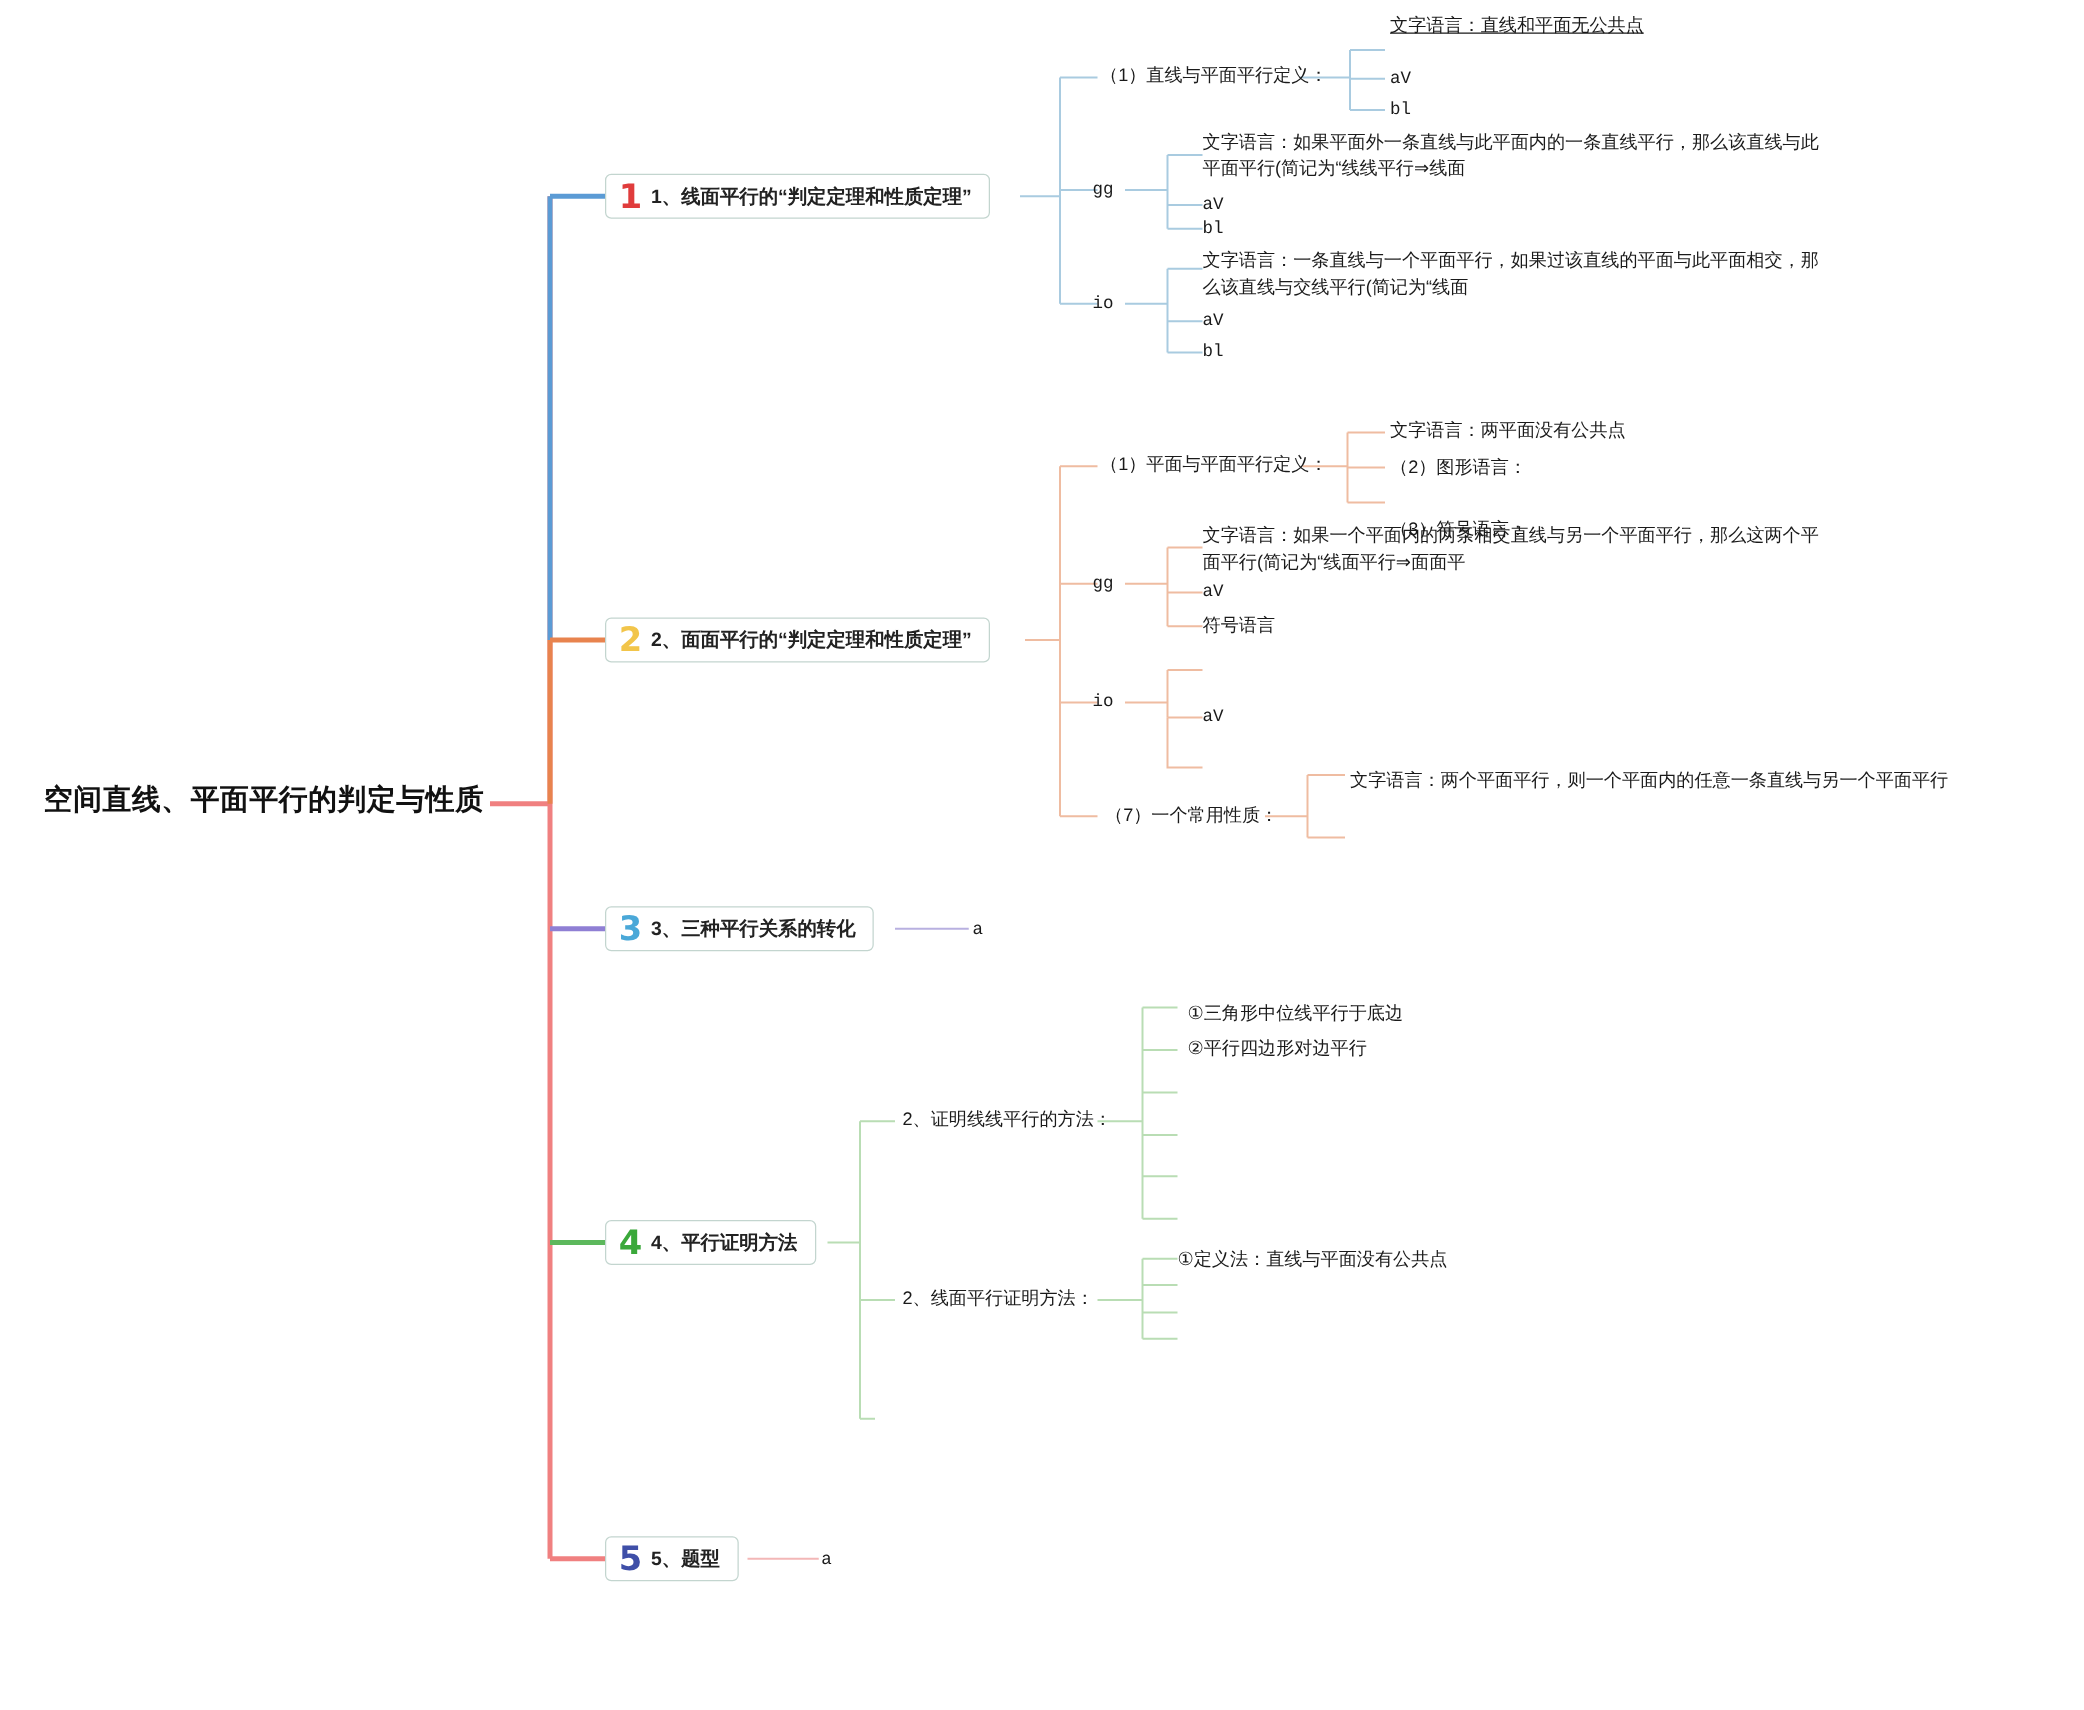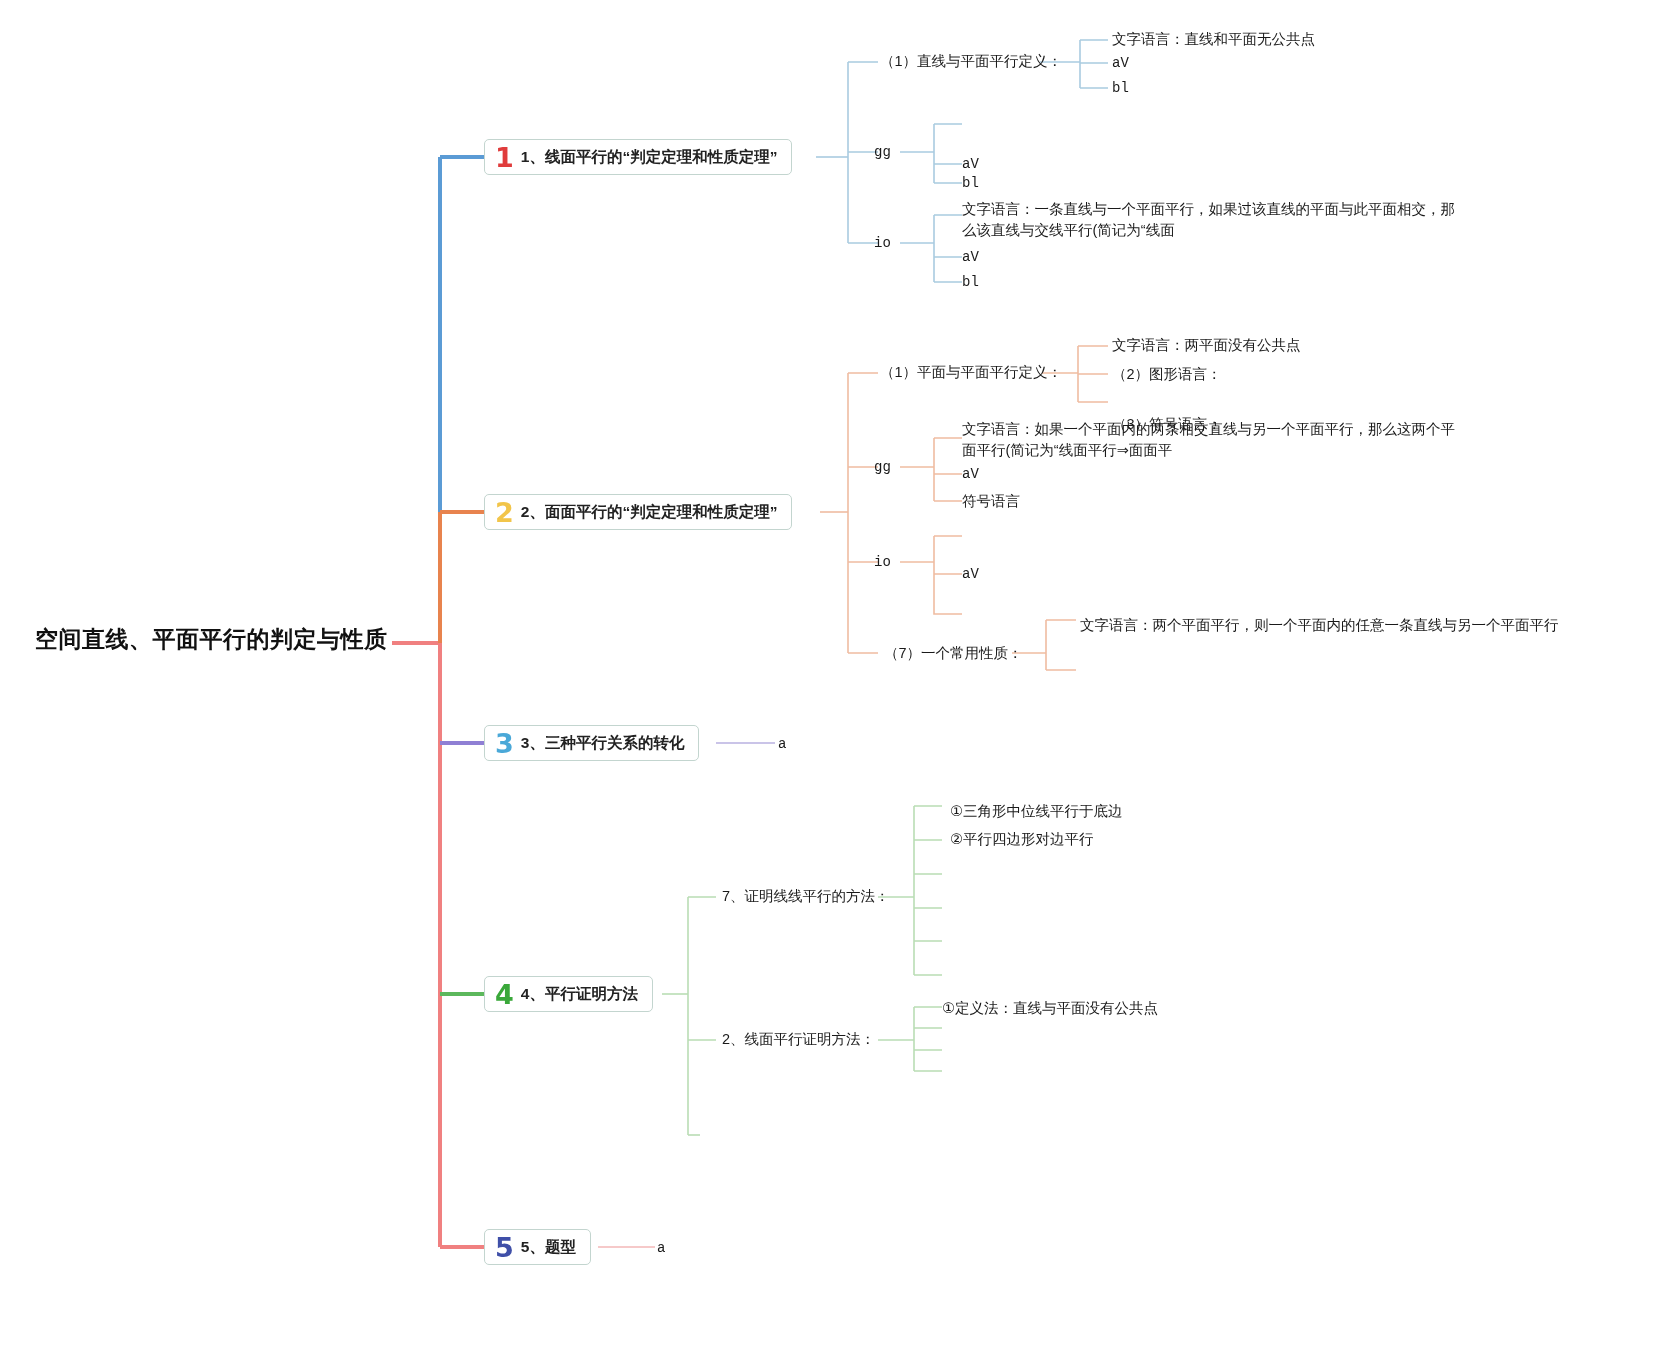--- a/index.html
+++ b/index.html
@@ -121,25 +121,26 @@
   </svg>
 
   <div class="node root">空间直线、平面平行的判定与性质</div>
 
   <div class="branch" style="left:484px;top:139px;">
     <span class="num" style="color:#e03c3c">1</span>
     <span class="btxt">1、线面平行的“判定定理和性质定理”</span>
   </div>
 
   <div class="t" style="left:880px;top:51px;">（1）直线与平面平行定义：</div>
-  <div class="t" style="left:1112px;top:29px;">文字语言：直线和平面无公共点</div>
+  <div class="t" style="left:1112px;top:11px;text-decoration:underline;">文字语言：直线和平面无公共点</div>
   <div class="t mono" style="left:1112px;top:53px;">aV</div>
   <div class="t mono" style="left:1112px;top:78px;">bl</div>
 
   <div class="t mono" style="left:874px;top:142px;">gg</div>
+  <div class="t wrap" style="left:962px;top:104px;width:500px;">文字语言：如果平面外一条直线与此平面内的一条直线平行，那么该直线与此平面平行(简记为“线线平行⇒线面</div>
   <div class="t mono" style="left:962px;top:154px;">aV</div>
   <div class="t mono" style="left:962px;top:173px;">bl</div>
 
   <div class="t mono" style="left:874px;top:233px;">io</div>
   <div class="t wrap" style="left:962px;top:199px;width:500px;">文字语言：一条直线与一个平面平行，如果过该直线的平面与此平面相交，那么该直线与交线平行(简记为“线面</div>
   <div class="t mono" style="left:962px;top:247px;">aV</div>
   <div class="t mono" style="left:962px;top:272px;">bl</div>
 
   <div class="branch" style="left:484px;top:494px;">
     <span class="num" style="color:#f2c54a">2</span>
@@ -166,21 +167,21 @@
     <span class="num" style="color:#4aa8d8">3</span>
     <span class="btxt">3、三种平行关系的转化</span>
   </div>
   <div class="t mono" style="left:778px;top:734px;">a</div>
 
   <div class="branch" style="left:484px;top:976px;">
     <span class="num" style="color:#3aa83a">4</span>
     <span class="btxt">4、平行证明方法</span>
   </div>
 
-  <div class="t" style="left:722px;top:886px;">7、证明线线平行的方法：</div>
+  <div class="t" style="left:722px;top:886px;">2、证明线线平行的方法：</div>
   <div class="t" style="left:950px;top:801px;">①三角形中位线平行于底边</div>
   <div class="t" style="left:950px;top:829px;">②平行四边形对边平行</div>
   <div class="t" style="left:950px;top:864px;"></div>
   <div class="t" style="left:950px;top:898px;"></div>
   <div class="t" style="left:950px;top:931px;"></div>
   <div class="t" style="left:950px;top:965px;"></div>
 
   <div class="t" style="left:722px;top:1029px;">2、线面平行证明方法：</div>
   <div class="t" style="left:942px;top:998px;">①定义法：直线与平面没有公共点</div>
   <div class="t" style="left:942px;top:1019px;"></div>

